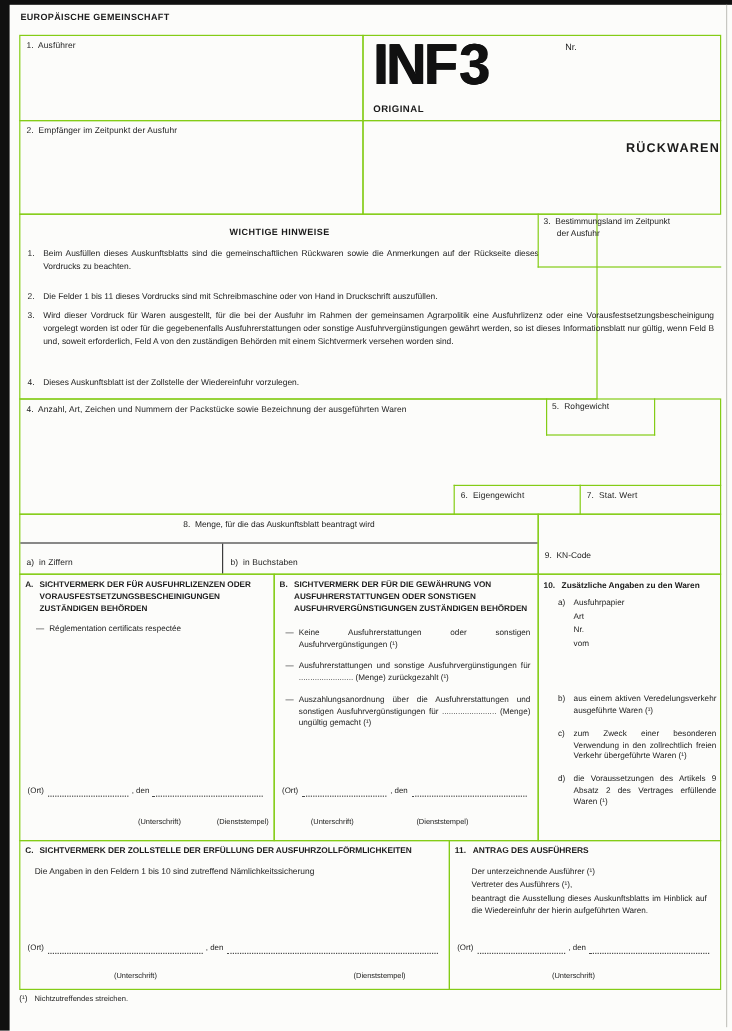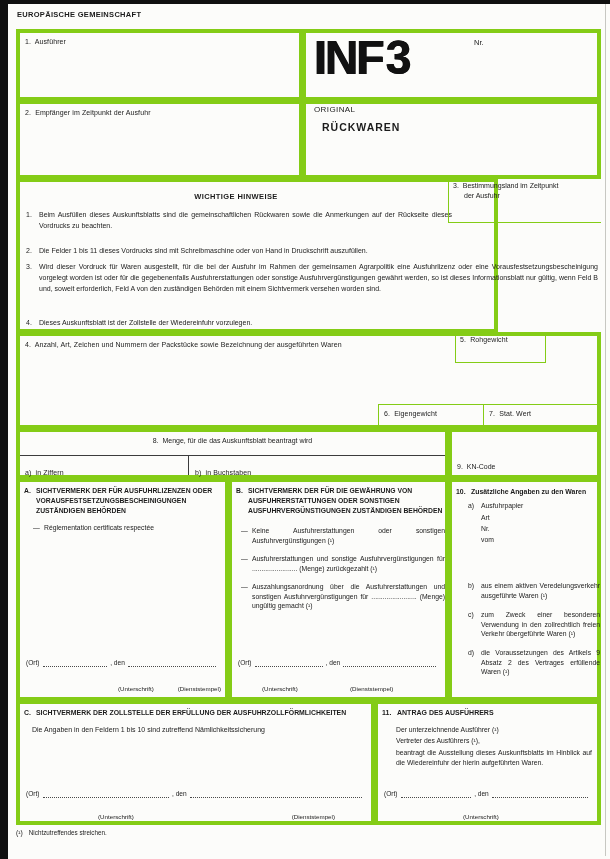--- a/index.html
+++ b/index.html
@@ -3,21 +3,21 @@
 <meta charset="utf-8">
 <style>
   html,body{margin:0;padding:0}
   body{width:610px;height:859px;position:relative;background:#ffffff;
        font-family:"Liberation Sans","DejaVu Sans",sans-serif;color:#1b1b1b;overflow:hidden}
   .page{position:absolute;inset:0;background:#fcfcfa}
   .bar-top{position:absolute;left:0;top:0;width:610px;height:4px;background:#101010}
   .bar-left{position:absolute;left:0;top:0;width:8px;height:859px;background:#101010}
   .edge-right{position:absolute;left:605px;top:4px;width:1px;height:852px;background:#c7c7c2}
 
-  .box{position:absolute;border:4px solid #84cc16;box-sizing:border-box}
+  .box{position:absolute;border:1px solid #84cc16;box-sizing:border-box}
   .community{position:absolute;left:17px;top:10px;font-size:7.5px;font-weight:bold;letter-spacing:.3px}
 
   .b1{left:16px;top:29px;width:287px;height:72px}
   .binf{left:302px;top:29px;width:299px;height:72px}
   .b2{left:16px;top:100px;width:287px;height:79px}
   .btitle{left:302px;top:100px;width:299px;height:79px}
   .bnotes{left:16px;top:178px;width:482px;height:155px}
   .b3{left:448px;top:178px;width:153px;height:45px;border-width:0 0 1px 1px}
   .b4{left:16px;top:332px;width:585px;height:97px}
   .b5{left:455px;top:332px;width:91px;height:31px;border-width:0 1px 1px 1px}
@@ -31,23 +31,23 @@
   .bC{left:16px;top:700px;width:359px;height:125px}
   .b11{left:374px;top:700px;width:227px;height:125px}
 
   .lbl{font-size:7px;line-height:1.3;white-space:pre-wrap;letter-spacing:.1px}
   .pad{padding:4px 5px}
 
   .inf-code{position:absolute;left:8px;top:0px;font-size:48px;line-height:50px;font-weight:bold;
             letter-spacing:-2px;word-spacing:-8px;transform:scaleX(.96);transform-origin:left;
             text-shadow:.7px 0 0 #111,-.4px 0 0 #111;color:#111}
   .inf-nr{position:absolute;left:168px;top:5px;font-size:7.5px}
-  .inf-orig{position:absolute;left:8px;top:72px;font-size:8px;font-weight:normal;letter-spacing:.4px}
-
-  .title-wrap{position:absolute;left:16px;right:0;top:13px;text-align:left}
+  .inf-orig{position:absolute;left:8px;top:56px;font-size:8px;font-weight:bold;letter-spacing:.4px}
+
+  .title-wrap{position:absolute;left:0;right:0;top:13px;text-align:right}
   .title-line{font-size:10.5px;font-weight:bold;letter-spacing:1px;line-height:20px}
 
   .notes-head{position:absolute;left:0;top:10px;width:432px;text-align:center;
               font-size:7.5px;font-weight:bold;letter-spacing:.4px}
   .note{position:absolute;display:flex;font-size:7px;line-height:11px;text-align:justify}
   .note .num{width:13px;flex:none}
   .note .txt{flex:1}
   .n1{left:6px;top:27px;width:426px}
   .n2{left:6px;top:63px;width:426px}
   .n3{left:6px;top:79px;width:572px}

